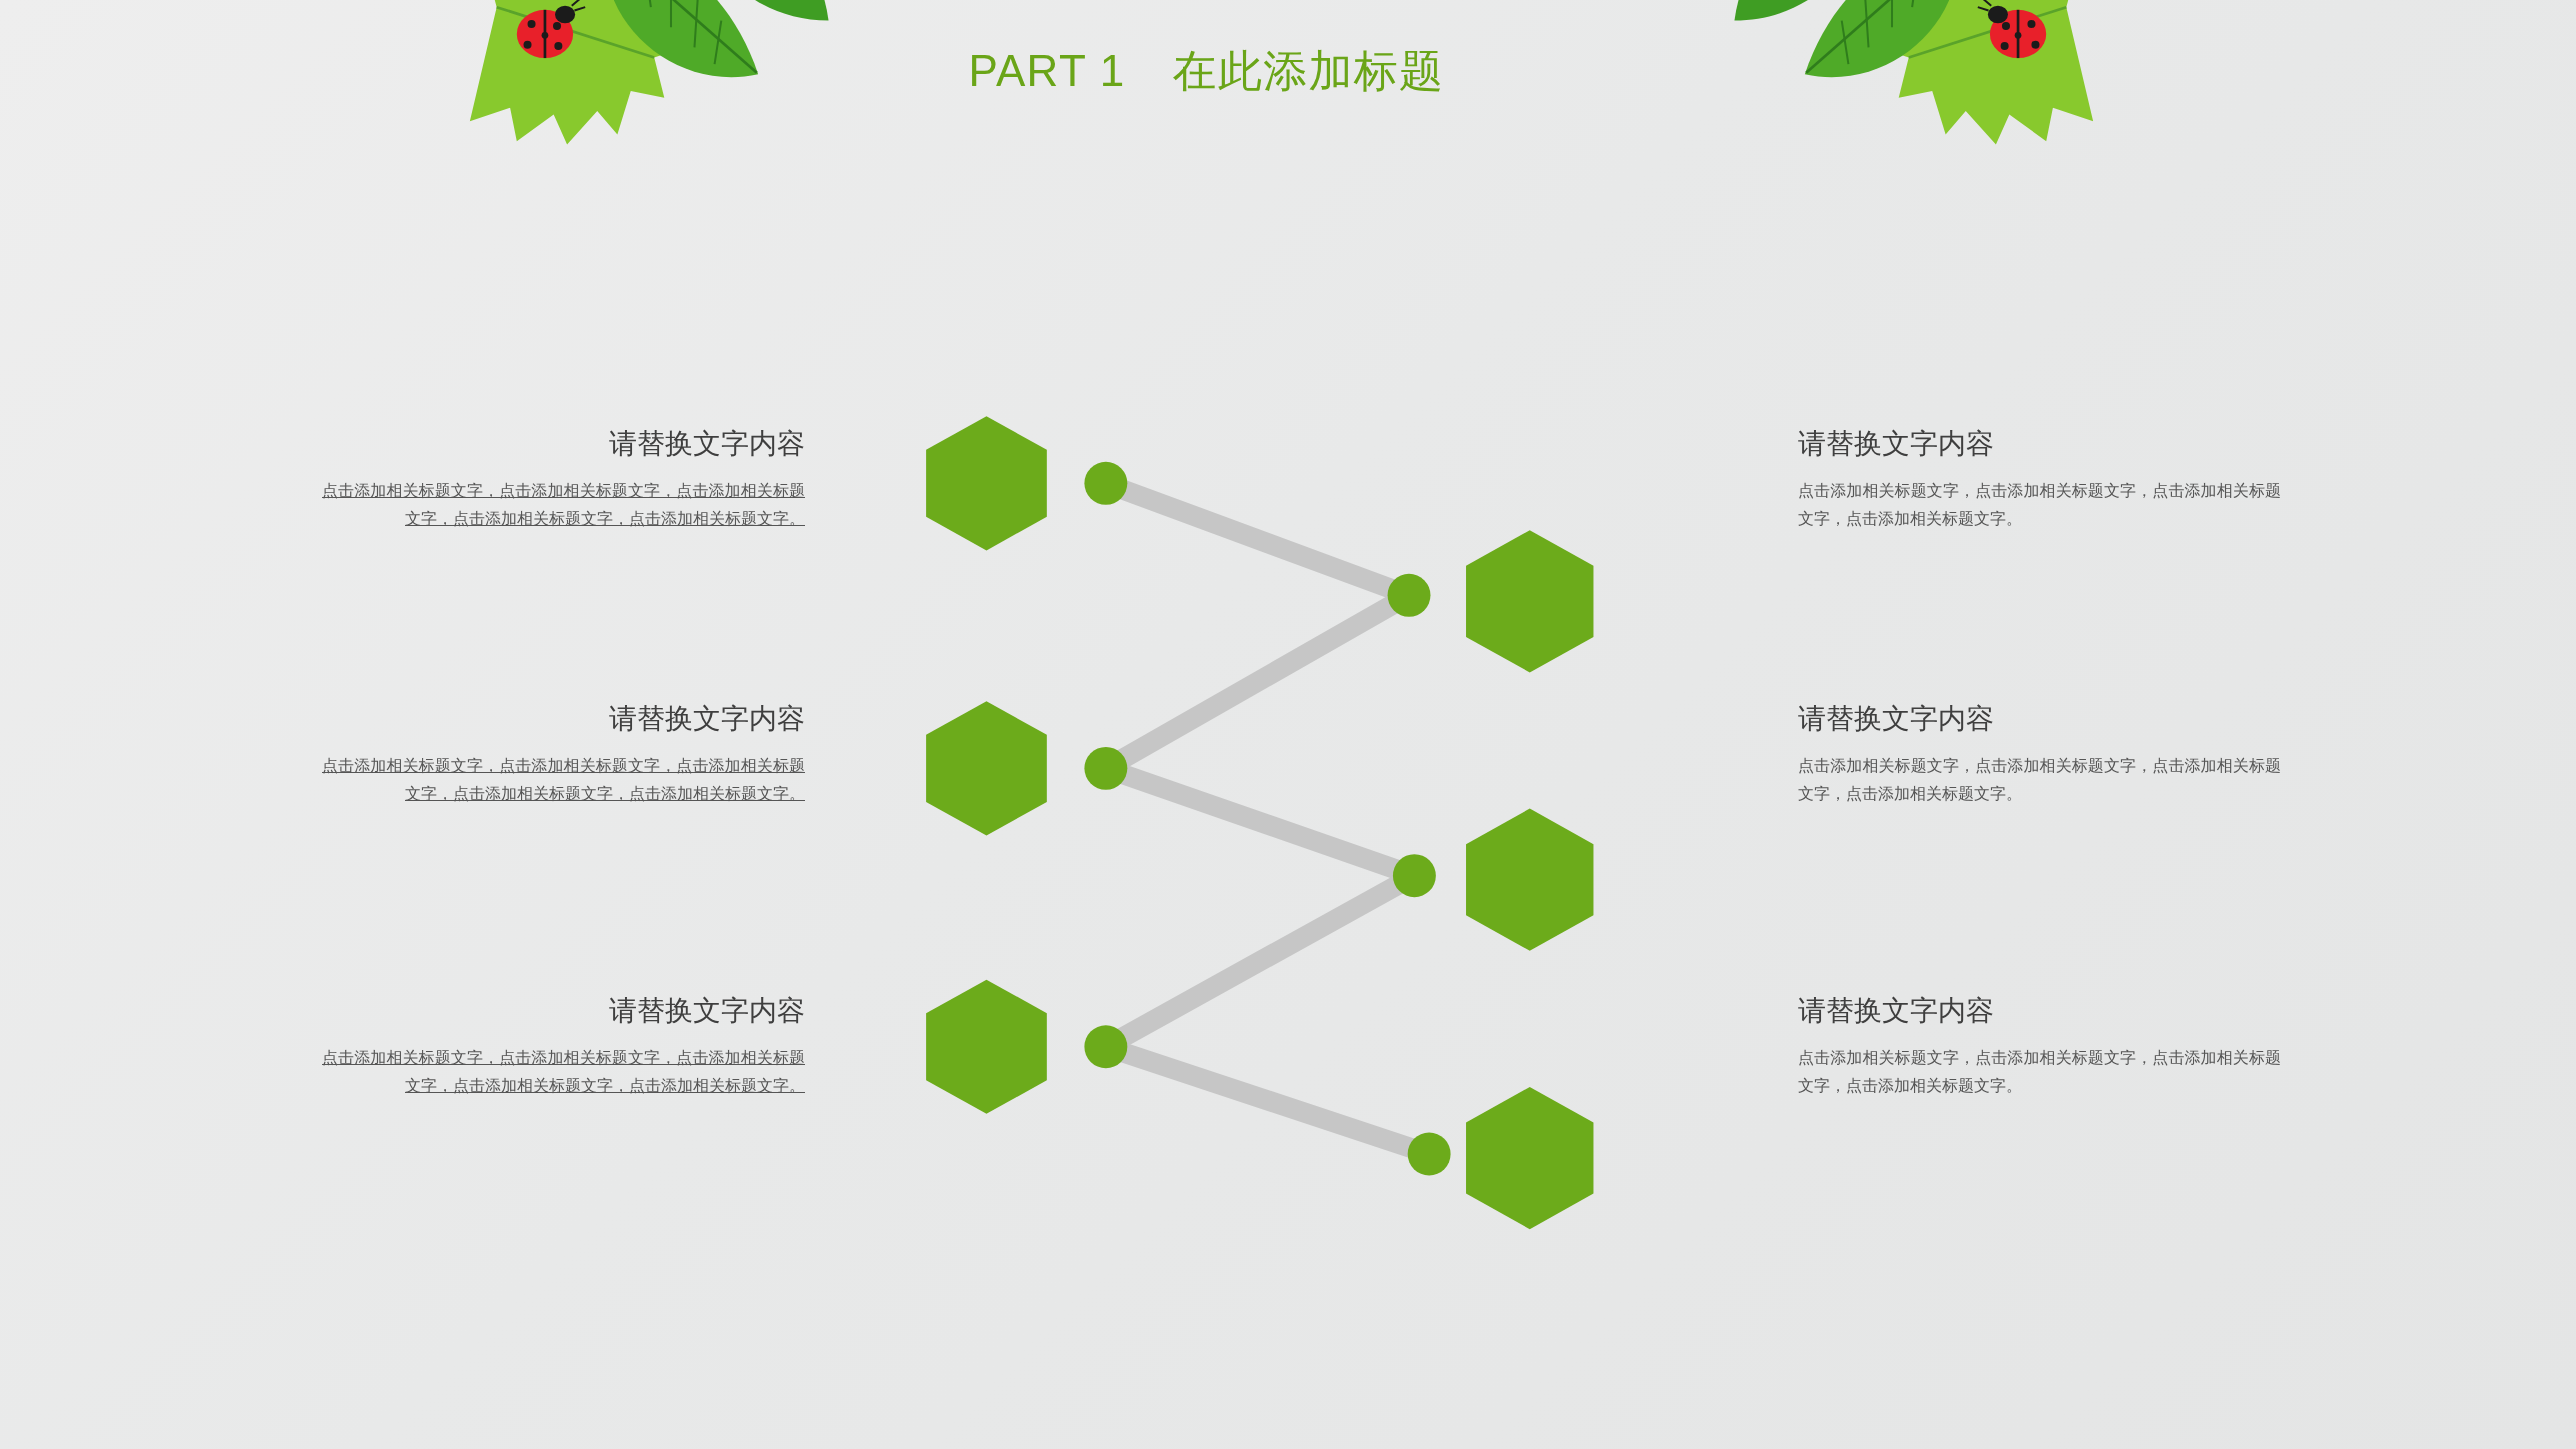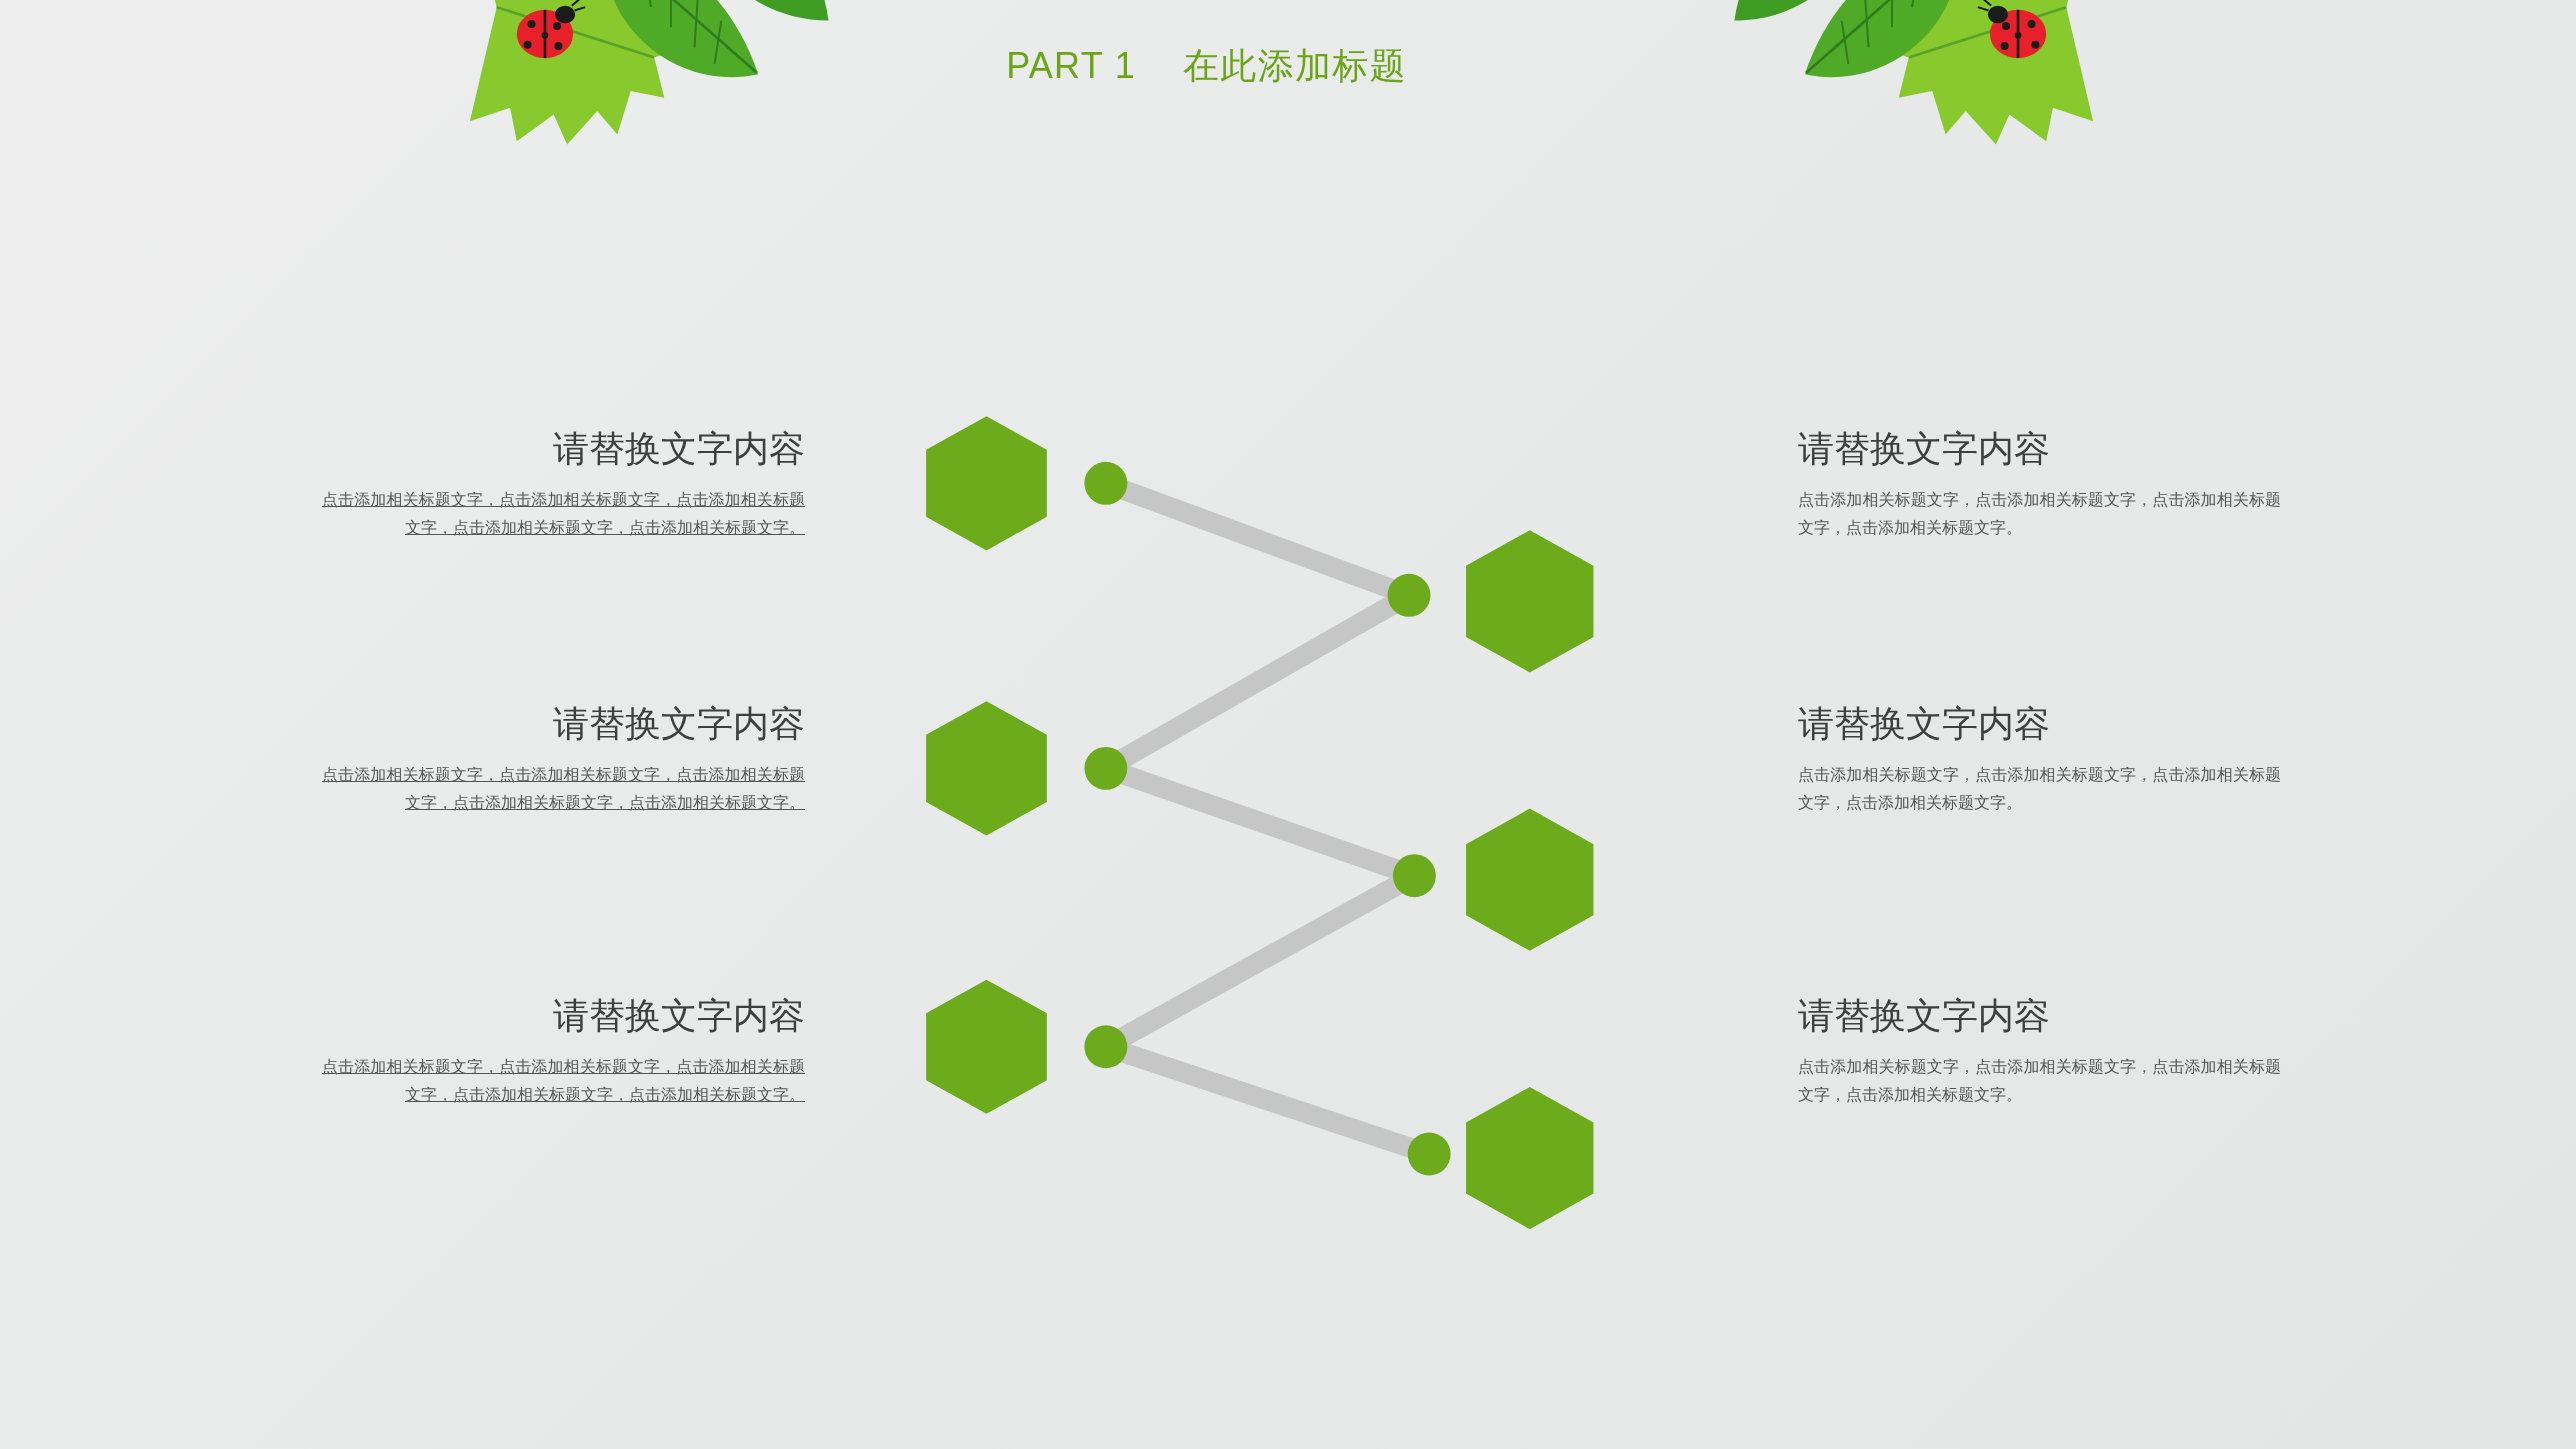--- a/index.html
+++ b/index.html
@@ -22,21 +22,21 @@
   }
 
   
   .header-title {
     position: absolute;
     left: 0;
     top: 42px;
     width: 2413px;
     text-align: center;
     color: #6aa518;
-    font-size: 36px;
+    font-size: 44px;
     letter-spacing: 1.3px;
     white-space: nowrap;
   }
   .header-title .part-label { margin-right: 47px; }
 
   
   .leaf-cluster {
     position: absolute;
     top: -80px;
     width: 510px;
@@ -53,21 +53,21 @@
     width: 738px;
     height: 939px;
   }
 
   
   .txt-block {
     position: absolute;
     width: 483px;
   }
   .txt-block .heading {
-    font-size: 36px;
+    font-size: 28px;
     color: #3f3f3f;
     line-height: 1.1;
     margin-bottom: 17.4px;
     white-space: nowrap;
   }
   .txt-block .body {
     font-size: 16px;
     color: #555555;
     line-height: 1.72;
   }

